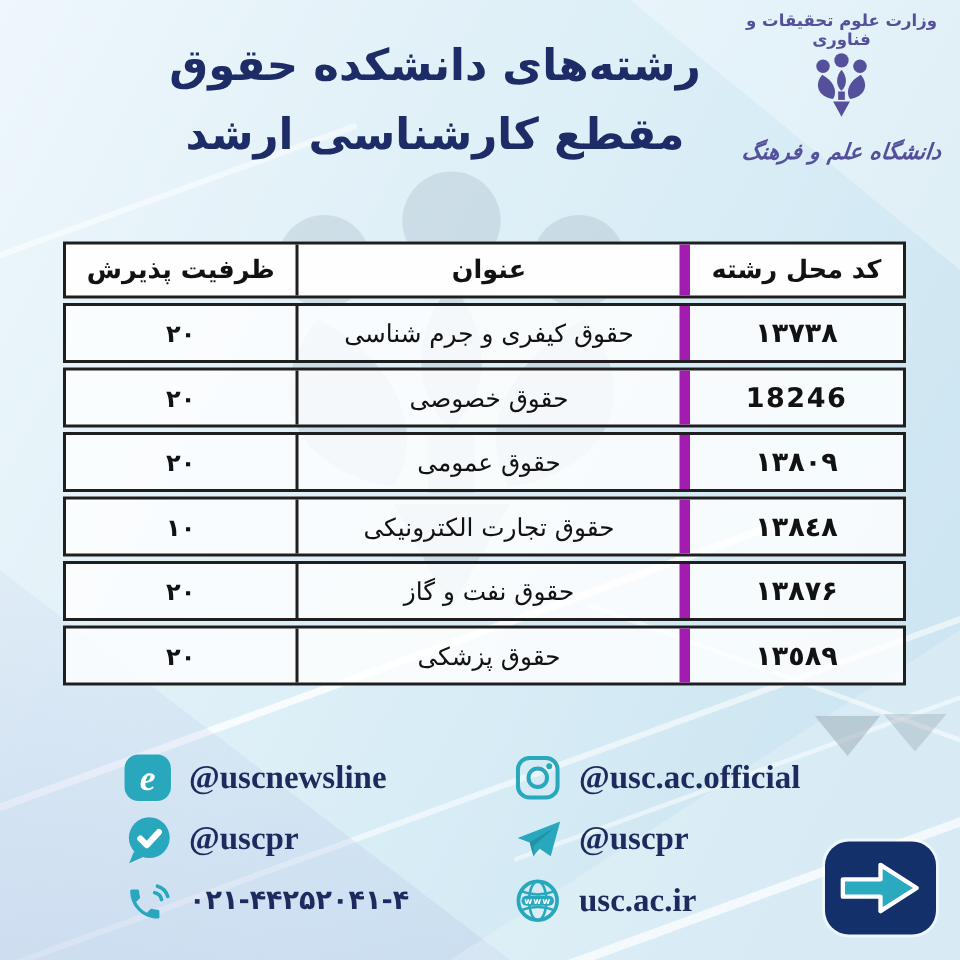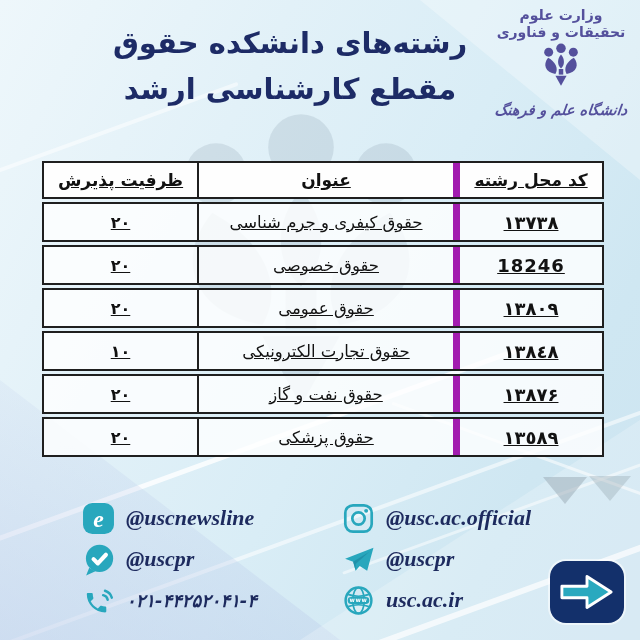--- a/index.html
+++ b/index.html
@@ -22,44 +22,44 @@
       clip-path:polygon(100% 0,0 100%,100% 100%);}
   #p3{left:420px;top:0;width:220px;height:180px;background:rgba(255,255,255,.3);
       clip-path:polygon(0 0,100% 0,100% 100%);}
   .chev{position:absolute;background:#93a2ad;pointer-events:none;}
   #c1{left:543px;top:477px;width:44px;height:27px;opacity:.45;clip-path:polygon(0 0,100% 0,50% 100%);}
   #c2{left:589px;top:476px;width:42px;height:25px;opacity:.35;clip-path:polygon(0 0,100% 0,50% 100%);}
   
   .watermark{position:absolute;left:108px;top:92px;width:386px;height:396px;opacity:.13;pointer-events:none;}
   
   .logo{position:absolute;right:8px;top:7px;width:142px;text-align:center;color:#54509c;}
-  .logo .ministry{font-size:14px;font-weight:bold;direction:rtl;line-height:1.2;}
+  .logo .ministry{font-size:11px;font-weight:bold;direction:rtl;line-height:1.2;}
   .logo .uni{font-size:14.5px;font-weight:bold;font-style:italic;direction:rtl;margin-top:1px;
     transform:skewX(-6deg);}
   
   .title{position:absolute;left:40px;top:21px;width:500px;text-align:center;direction:rtl;
     color:#1d2b66;font-weight:bold;font-size:29px;line-height:1.58;}
   
   .tbl{position:absolute;left:42px;top:161px;width:562px;direction:rtl;box-sizing:border-box;}
   .tbl *{box-sizing:border-box;}
   .thead,.trow{display:flex;border:2px solid #1f1f1f;margin-bottom:3px;}
   .thead{height:38px;background:#fefefe;font-weight:bold;}
   .trow{height:40px;background:rgba(255,255,255,.8);}
-  .cell{display:flex;align-items:center;justify-content:center;text-align:center;color:#121212;text-decoration:underline;}
+  .cell{display:flex;align-items:center;justify-content:center;text-align:center;color:#121212;}
   .c-code{width:142px;font-size:18px;font-weight:bold;letter-spacing:1px;text-align:center;}
   .c-title{flex:1;border-right:7px solid #a21caf;border-left:2px solid #1f1f1f;font-size:16.5px;}
   .c-cap{width:153px;font-size:16px;font-weight:bold;letter-spacing:1px;}
   .thead .cell{font-size:17px;font-weight:bold;letter-spacing:0;}
   
   .ccol{position:absolute;display:flex;flex-direction:column;}
   #col-left{left:82px;top:501px;}
   #col-right{left:342px;top:501px;}
   .contact-row{display:flex;align-items:center;height:34px;margin-bottom:7px;gap:11px;cursor:pointer;}
   .cicon{width:33px;height:33px;flex:0 0 33px;display:flex;align-items:center;justify-content:center;}
-  .ctext{font-family:"Liberation Serif",serif;font-weight:bold;font-size:22px;color:#1d2a5e;white-space:nowrap;font-style:italic;}
+  .ctext{font-family:"Liberation Serif",serif;font-weight:bold;font-size:22px;color:#1d2a5e;white-space:nowrap;}
   .ctext.phone{font-family:"DejaVu Sans",sans-serif;font-size:18px;letter-spacing:1px;direction:ltr;
     unicode-bidi:isolate;}
   
   .next-btn{position:absolute;left:550px;top:561px;width:74px;height:62px;background:#13306b;
     border-radius:16px;display:flex;align-items:center;justify-content:center;cursor:pointer;
     box-shadow:0 0 0 2px rgba(255,255,255,.55);}
 </style>
 </head>
 <body>
 

